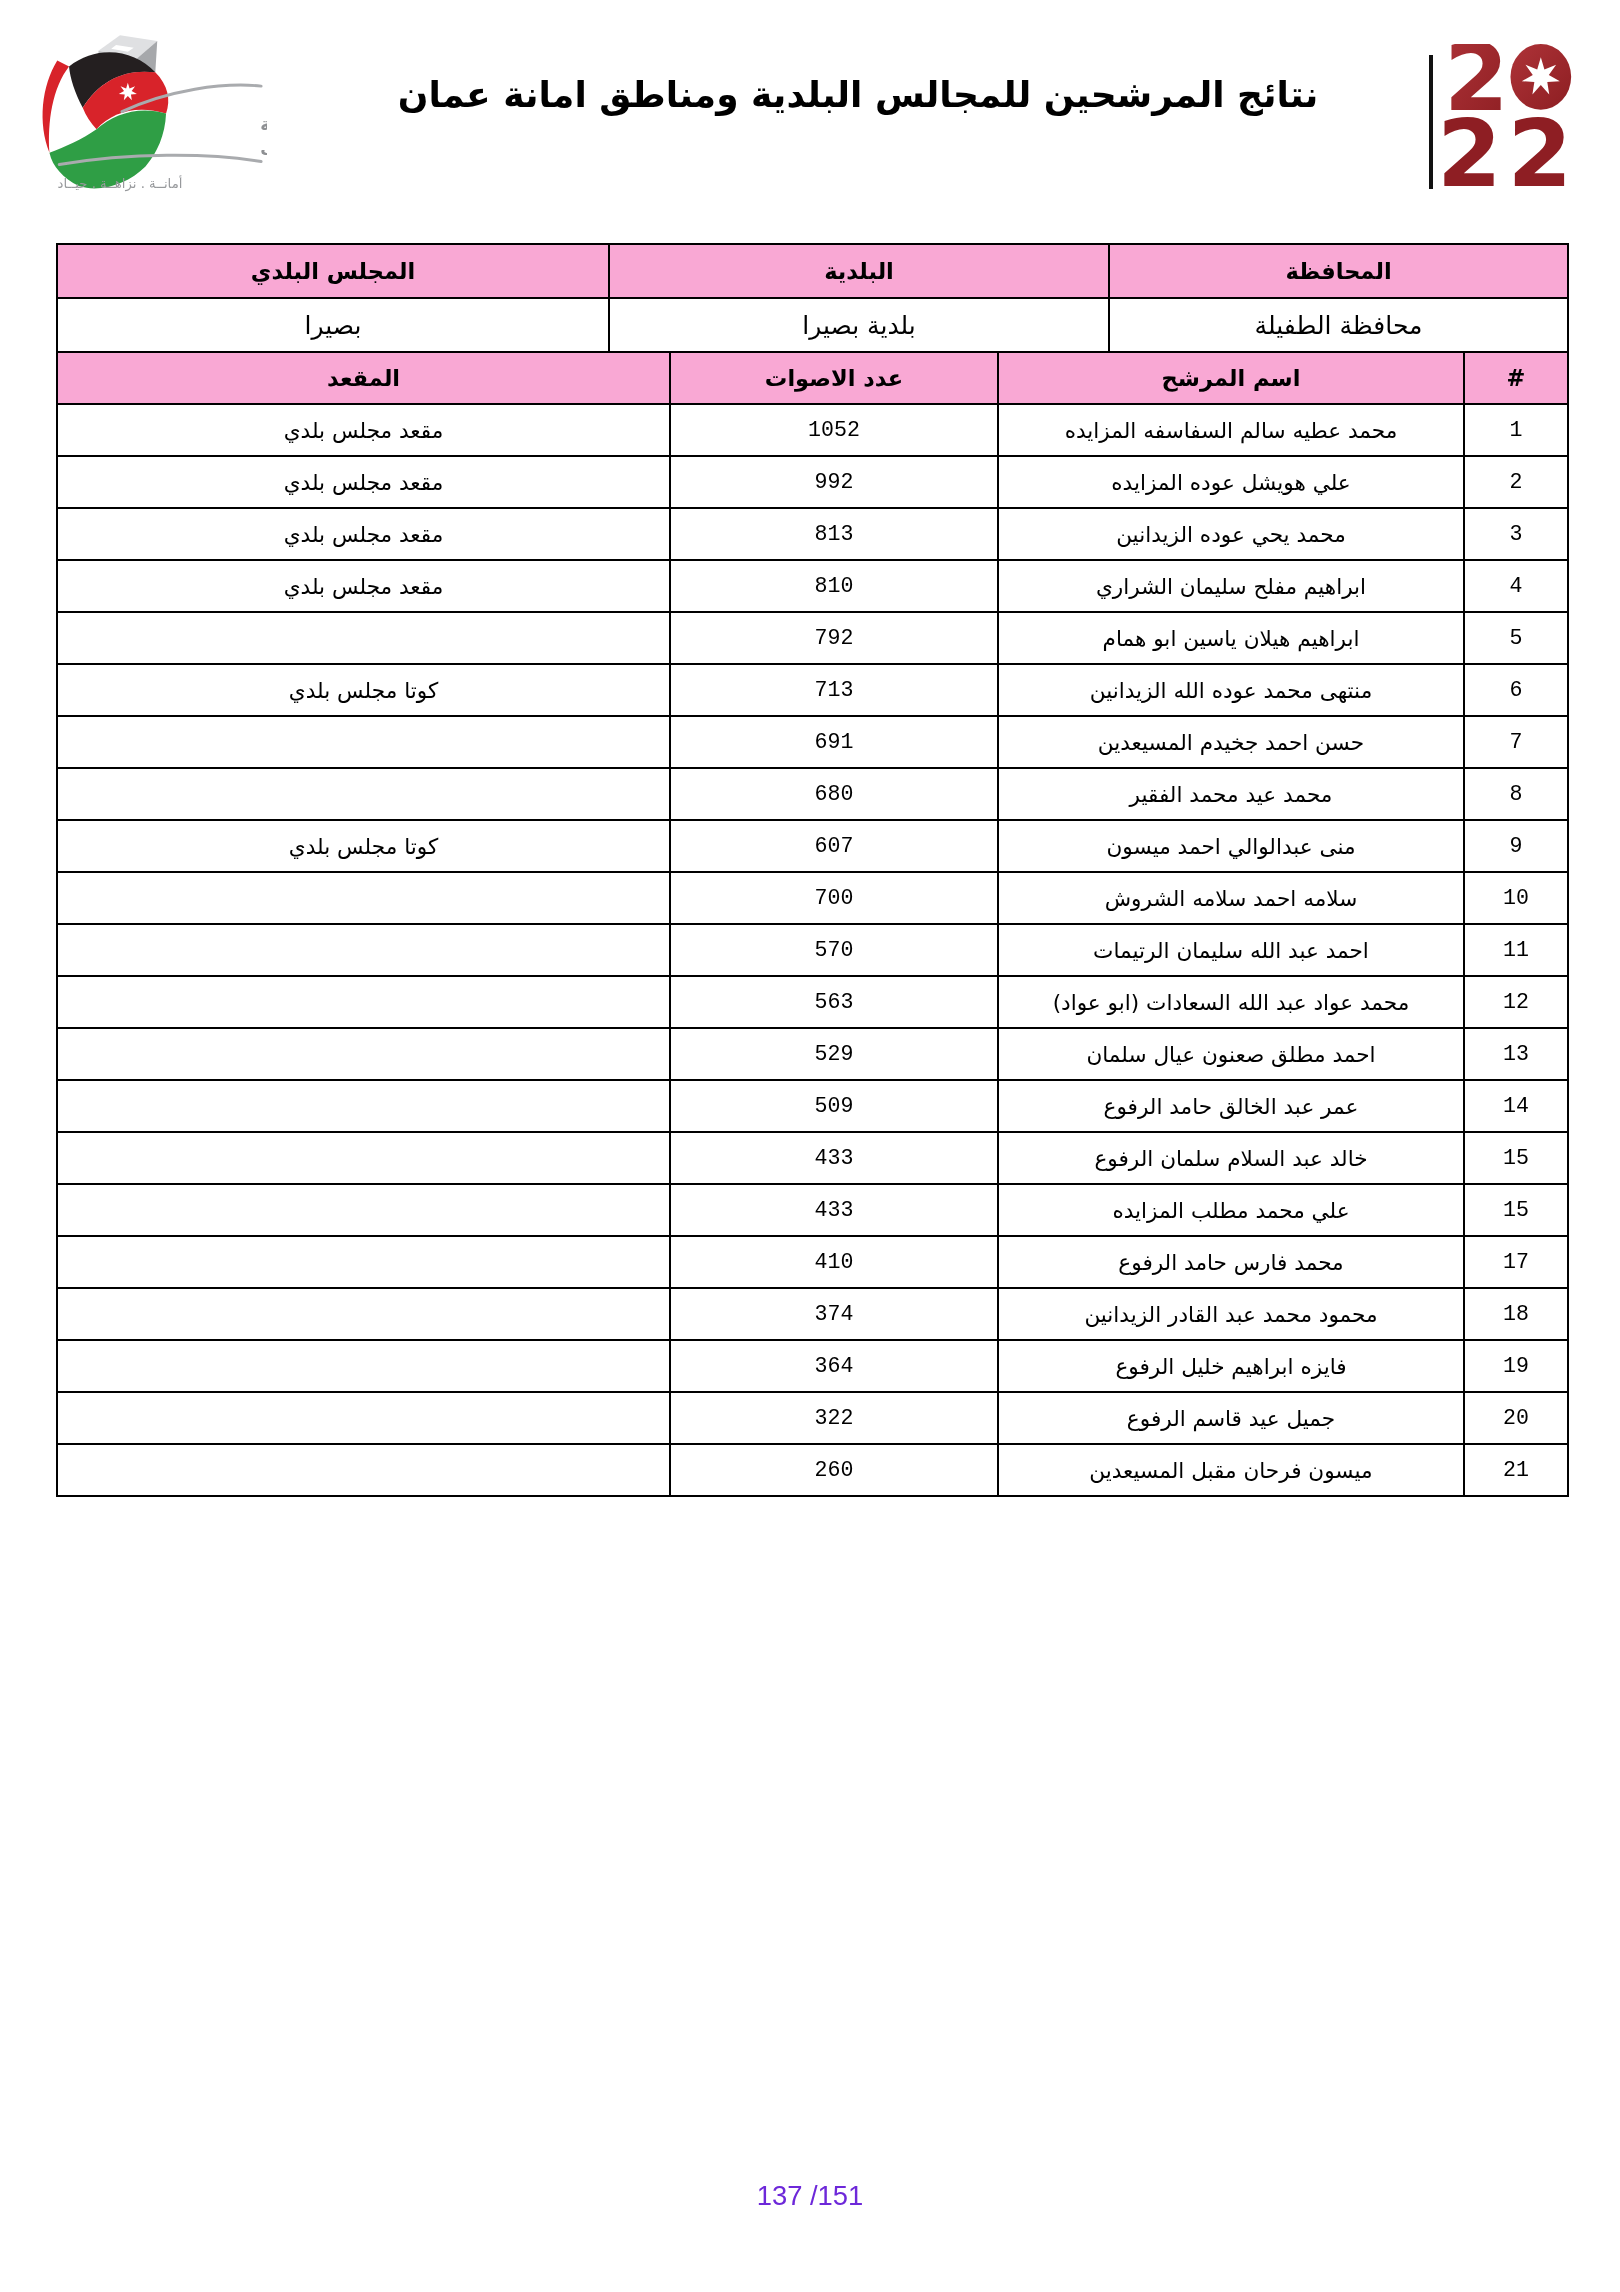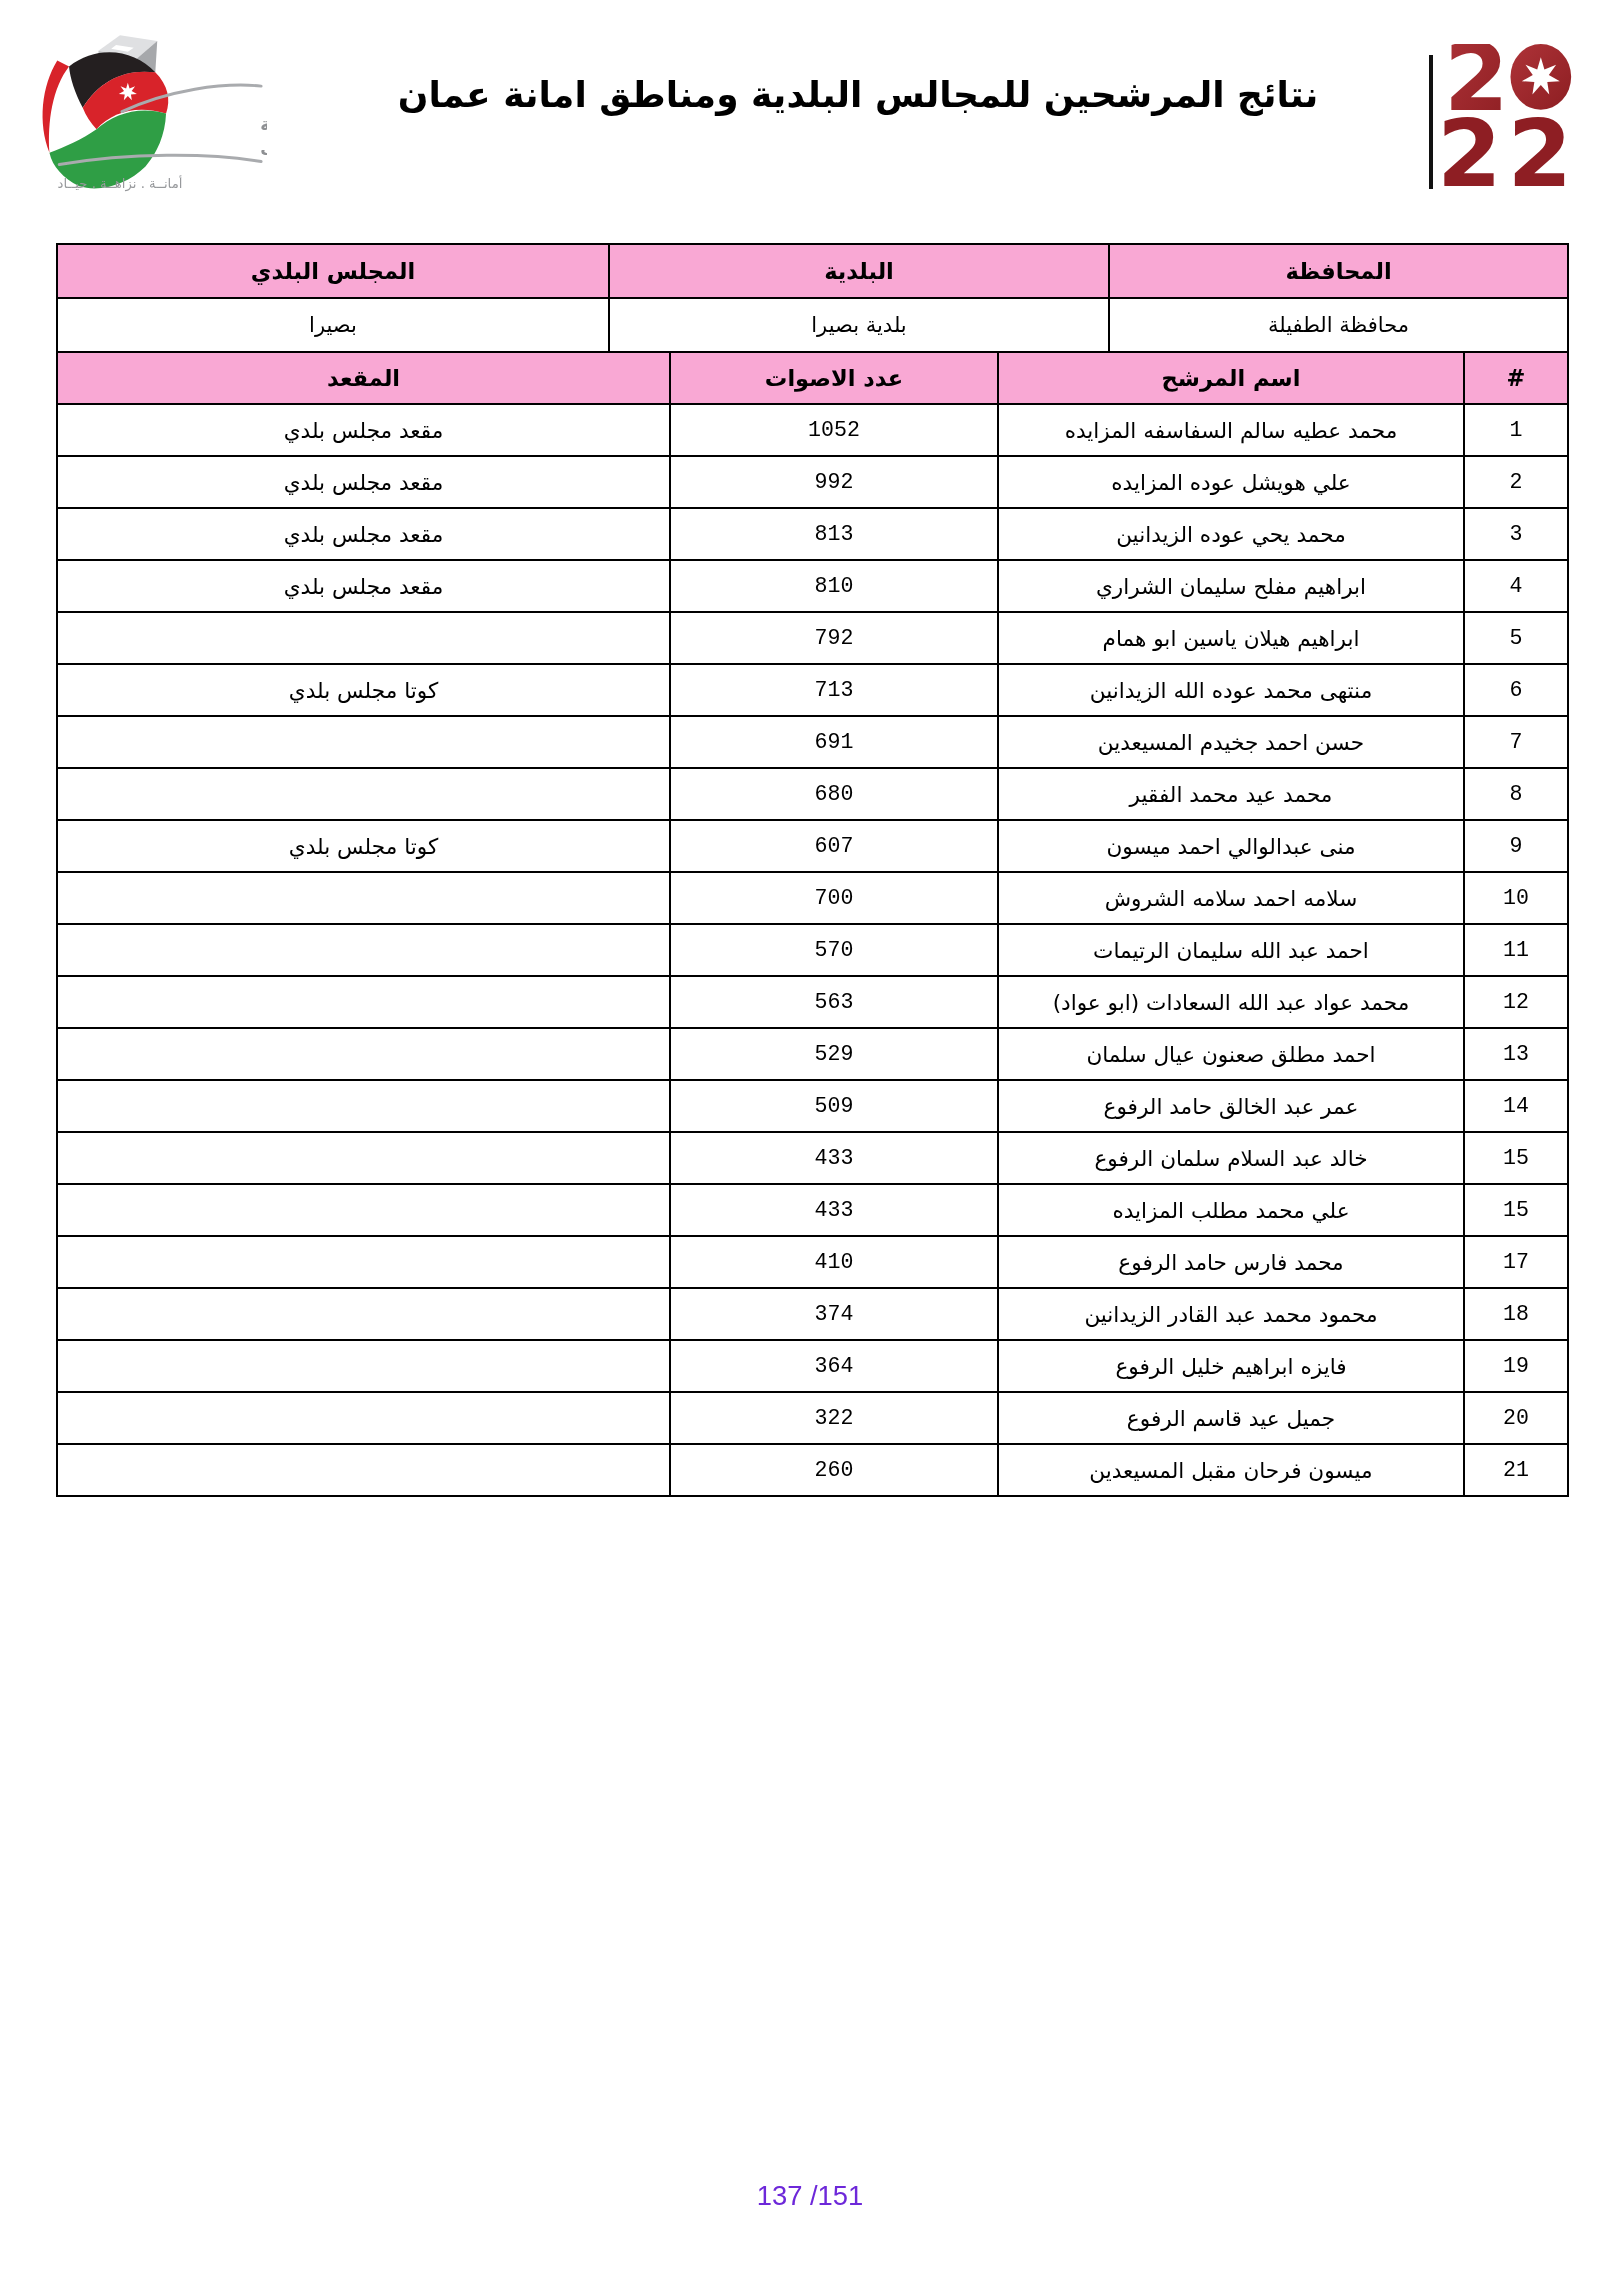--- a/index.html
+++ b/index.html
@@ -35,21 +35,21 @@
   }
   table.doc th,table.doc td{
     border-left:2px solid #000;border-right:2px solid #000;
     border-top:2.9px solid #000;border-bottom:2.9px solid #000;
     text-align:center;vertical-align:middle;padding:0 5.9px;
     overflow:hidden;white-space:nowrap;
   }
   table.doc th{background:#f9a8d4;font-weight:bold;font-size:22.5px;}
   #summary-table{top:243px;}
   #summary-table tr{height:54px;}
-  #summary-table td{font-size:21px;border-radius:10px;}
+  #summary-table td{font-size:25px;border-radius:10px;}
   #results-table{top:351px;}
   #results-table tr{height:52px;}
   #results-table td{font-size:21.6px;}
   .num{font-family:Liberation Mono, monospace;font-size:25.5px;direction:ltr;}
   
   .page-num{
     position:absolute;left:0;top:2180px;width:100%;text-align:center;
     direction:ltr;font-family:"Liberation Sans",sans-serif;font-size:27.4px;color:#6d28d9;
   }
 </style>

